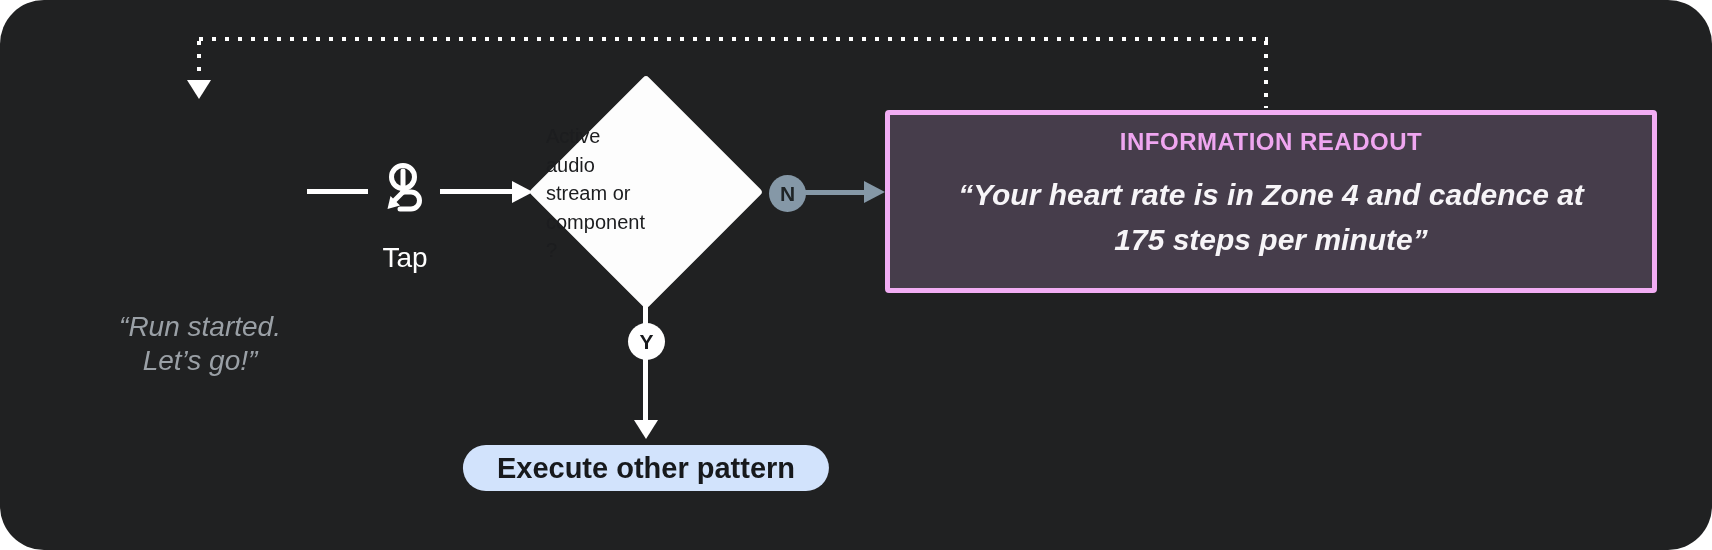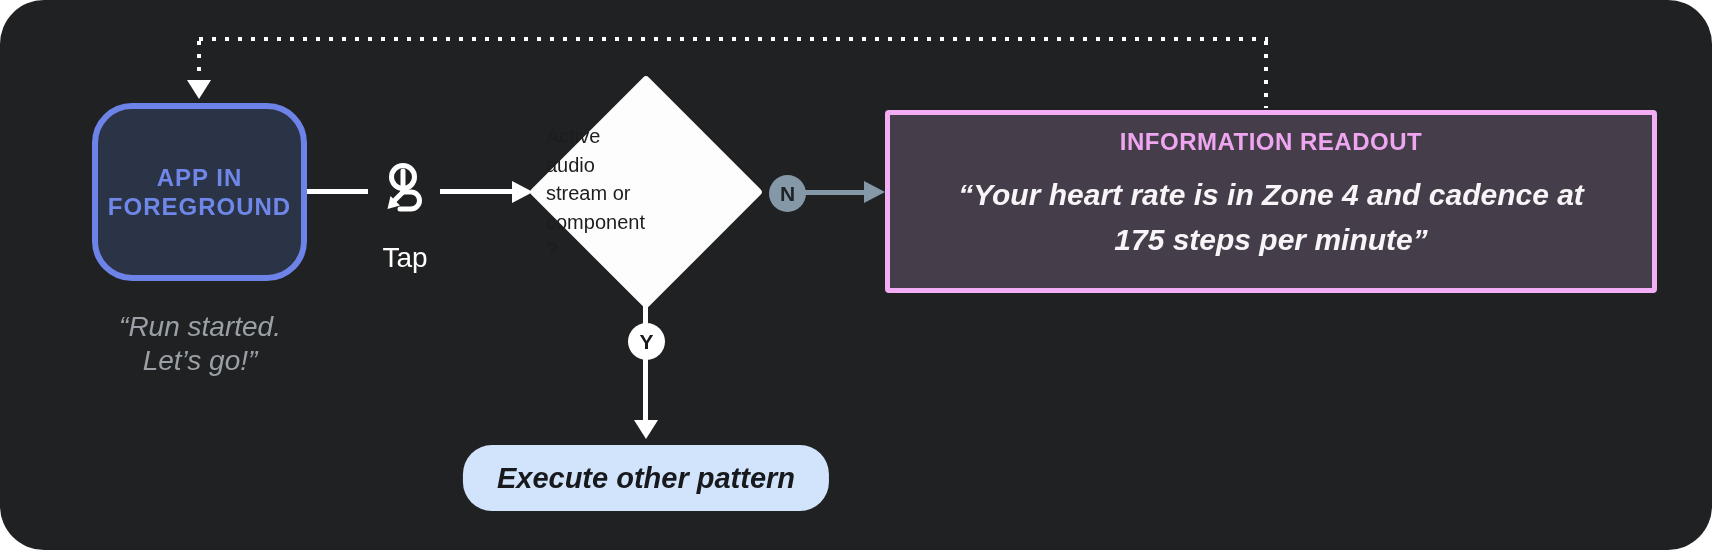--- a/index.html
+++ b/index.html
@@ -124,43 +124,39 @@
   .readout-quote {
     margin-top:16px;
     color: var(--readout-text,#f7f5f8);
     font-size:30px; font-weight:bold; font-style:italic;
     line-height:45px; text-align:center; white-space: pre-line;
   }
 
   
   .action-pill {
     position:absolute; left:646px; top:445px; transform: translateX(-50%);
-    height:66px; padding:0 34px; border-radius:29px;
+    height:46px; padding:0 34px; border-radius:29px;
     background: var(--action-pill-bg,#d2e3fc);
-    display:flex; align-items:center; justify-content:flex-end;font-style:italic;
+    display:flex; align-items:center; justify-content:flex-end;
   }
   .action-pill span {
     color: var(--action-pill-text,#17191c);
     font-size:29px; font-weight:bold; white-space:nowrap;
   }
 </style>
 </head>
 <body>
 
 <div class="panel">
 
   <div class="dots-h"></div>
   <div class="dots-v dots-v-left"></div>
   <div class="dots-v dots-v-right"></div>
   <div class="head head-down-white" id="feedback-head"></div>
 
-  <div class="app-box">
-    <div class="app-label">APP IN
-FOREGROUND</div>
-  </div>
   <div class="app-quote">“Run started.
 Let’s go!”</div>
 
   <div class="shaft" id="shaft-app-tap"></div>
 
   <svg class="tap-icon" width="62" height="66" viewBox="0 0 62 66" fill="none">
     <circle cx="29" cy="19" r="11.5" stroke="#ffffff" stroke-width="5"></circle>
     <path d="M29 13 L29 34" stroke="#ffffff" stroke-width="5" stroke-linecap="round"></path>
     <path d="M29 34 L21 42" stroke="#ffffff" stroke-width="5" stroke-linecap="round"></path>
     <polygon points="13.5,51 16.5,38 26,47.5" fill="#ffffff"></polygon>

